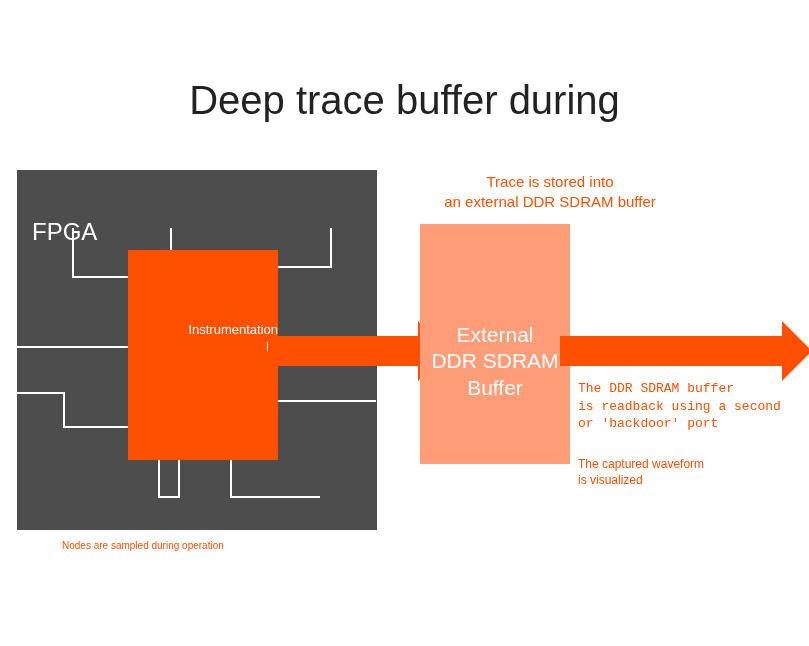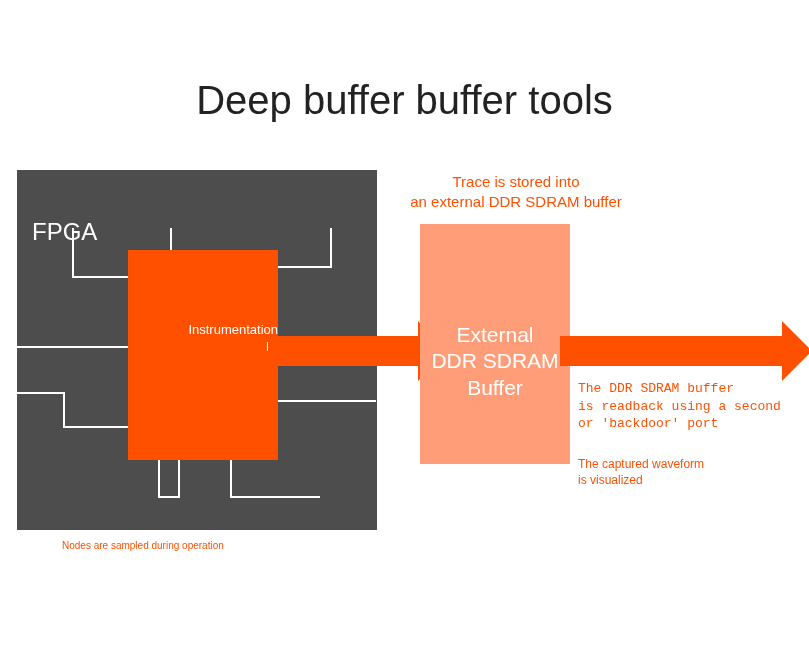--- a/index.html
+++ b/index.html
@@ -108,21 +108,21 @@
     left: 420px;
     top: 322px;
     width: 150px;
     text-align: center;
     color: #ffffff;
     font-size: 21px;
     line-height: 1.25;
   }
   .cap-top {
     position: absolute;
-    left: 366px;
+    left: 400px;
     top: 172px;
     width: 300px;
     text-align: center;
     color: #ff5000;
     font-size: 15px;
     line-height: 1.35;
   }
   .cap-bottom {
     position: absolute;
     left: 62px;
@@ -144,21 +144,21 @@
     left: 578px;
     top: 456px;
     color: #ff5000;
     font-size: 12px;
     line-height: 1.35;
   }
 </style>
 </head>
 <body>
 
-<div class="title">Deep buffer buffer tools</div>
+<div class="title">Deep trace buffer during</div>
 
 <div class="fpga-box"></div>
 <div class="fpga-label">FPGA</div>
 
 <div class="wire" style="left:72px; top:228px; width:2px; height:50px;"></div>
 <div class="wire" style="left:72px; top:276px; width:58px; height:2px;"></div>
 
 <div class="wire" style="left:17px; top:346px; width:113px; height:2px;"></div>
 
 <div class="wire" style="left:17px; top:392px; width:48px; height:2px;"></div>

